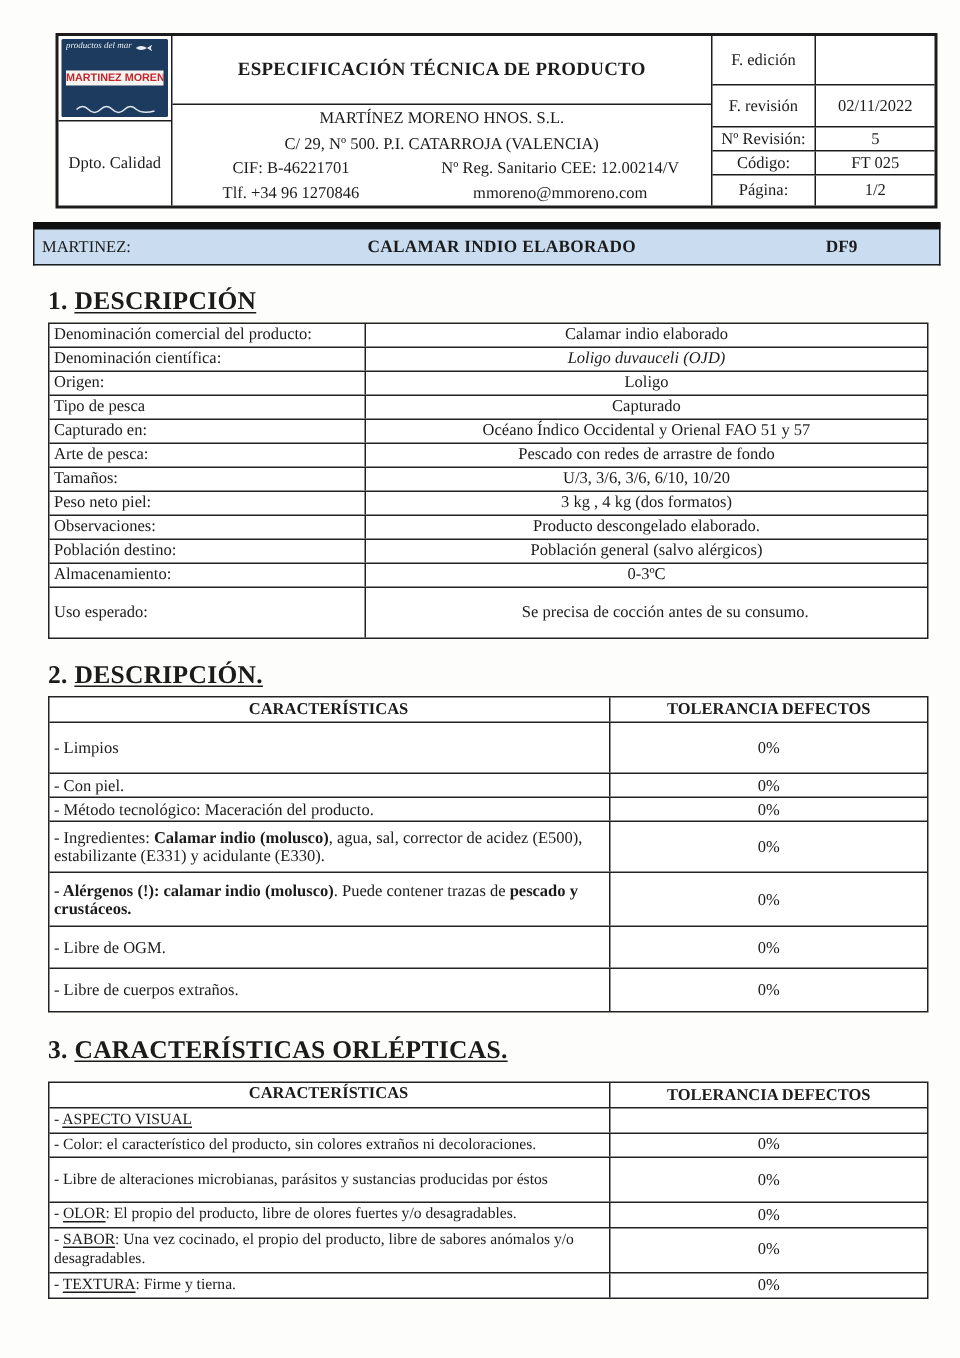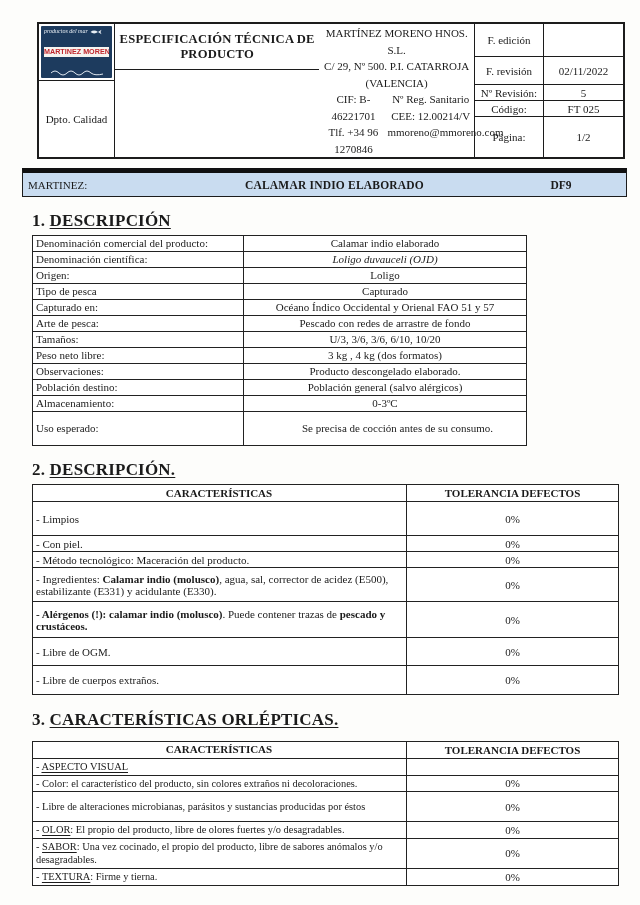--- a/index.html
+++ b/index.html
@@ -26,21 +26,21 @@
   }
   .logo-script{color:#e8eef4;font-size:6px;font-style:italic;line-height:7px;white-space:nowrap;overflow:hidden;display:flex;align-items:center;gap:2px;}
   .logo-brand{
     background:#f6f4f0;color:#c1272d;font-weight:bold;font-size:7.2px;
     line-height:10px;text-align:center;letter-spacing:0;white-space:nowrap;overflow:hidden;
     font-family:"Liberation Sans", sans-serif;
   }
   .flourish{display:block;margin:0 auto;}
   .dpto-cell{flex:1;display:flex;align-items:center;justify-content:center;font-size:11px;}
 
-  .hdr-mid{width:360px;border-right:1.2px solid #1c1c1c;display:flex;flex-direction:row;box-sizing:border-box;}
+  .hdr-mid{width:360px;border-right:1.2px solid #1c1c1c;display:flex;flex-direction:column;box-sizing:border-box;}
   .title-cell{
     height:45px;border-bottom:1.2px solid #1c1c1c;
     display:flex;align-items:center;justify-content:center;
     font-weight:bold;font-size:12.6px;letter-spacing:.2px;text-align:center;
   }
   .info-cell{flex:1;font-size:11px;line-height:16.5px;text-align:center;padding-top:1px;}
   .info-split{display:flex;}
   .info-split .c1{width:44%;text-align:center;}
   .info-split .c2{width:56%;text-align:center;}
 
@@ -58,21 +58,21 @@
     background:#c9dcf0;height:29px;display:flex;align-items:center;font-size:11px;
   }
   .pb-label{padding-left:5px;width:145px;}
   .pb-name{flex:1;text-align:center;font-weight:bold;font-size:11.5px;letter-spacing:.2px;}
   .pb-code{width:130px;text-align:center;font-weight:bold;font-size:11.5px;}
 
   
   .sec-title{margin:14px 0 4px 32px;font-weight:bold;font-size:17px;letter-spacing:.2px;}
 
   
-  .dtable{margin-left:32px;width:495px;box-sizing:border-box;border:1.6px solid #222;background:#fff;}
+  .dtable{margin-left:32px;width:587px;box-sizing:border-box;border:1.6px solid #222;background:#fff;}
   .drow{display:flex;border-bottom:1px solid #222;min-height:15.5px;box-sizing:border-box;}
   .drow:last-child{border-bottom:none;}
   .dlabel{width:211px;border-right:1px solid #222;padding-left:3px;font-size:11px;line-height:15px;box-sizing:border-box;display:flex;align-items:center;}
   .dvalue{flex:1;text-align:center;font-size:11px;line-height:15px;display:flex;align-items:center;justify-content:center;}
   .drow.tall{min-height:33px;gap:25px;}
 
   
   .ttable{margin-left:32px;width:587px;box-sizing:border-box;border:1.6px solid #222;background:#fff;font-size:11px;}
   .trow{display:flex;border-bottom:1px solid #222;box-sizing:border-box;}
   .trow:last-child{border-bottom:none;}
@@ -179,21 +179,21 @@
   </div>
   <div class="drow">
     <div class="dlabel">Arte de pesca:</div>
     <div class="dvalue">Pescado con redes de arrastre de fondo</div>
   </div>
   <div class="drow">
     <div class="dlabel">Tamaños:</div>
     <div class="dvalue">U/3, 3/6, 3/6, 6/10, 10/20</div>
   </div>
   <div class="drow">
-    <div class="dlabel">Peso neto libre:</div>
+    <div class="dlabel">Peso neto piel:</div>
     <div class="dvalue">3 kg , 4 kg (dos formatos)</div>
   </div>
   <div class="drow">
     <div class="dlabel">Observaciones:</div>
     <div class="dvalue">Producto descongelado elaborado.</div>
   </div>
   <div class="drow">
     <div class="dlabel">Población destino:</div>
     <div class="dvalue">Población general (salvo alérgicos)</div>
   </div>

